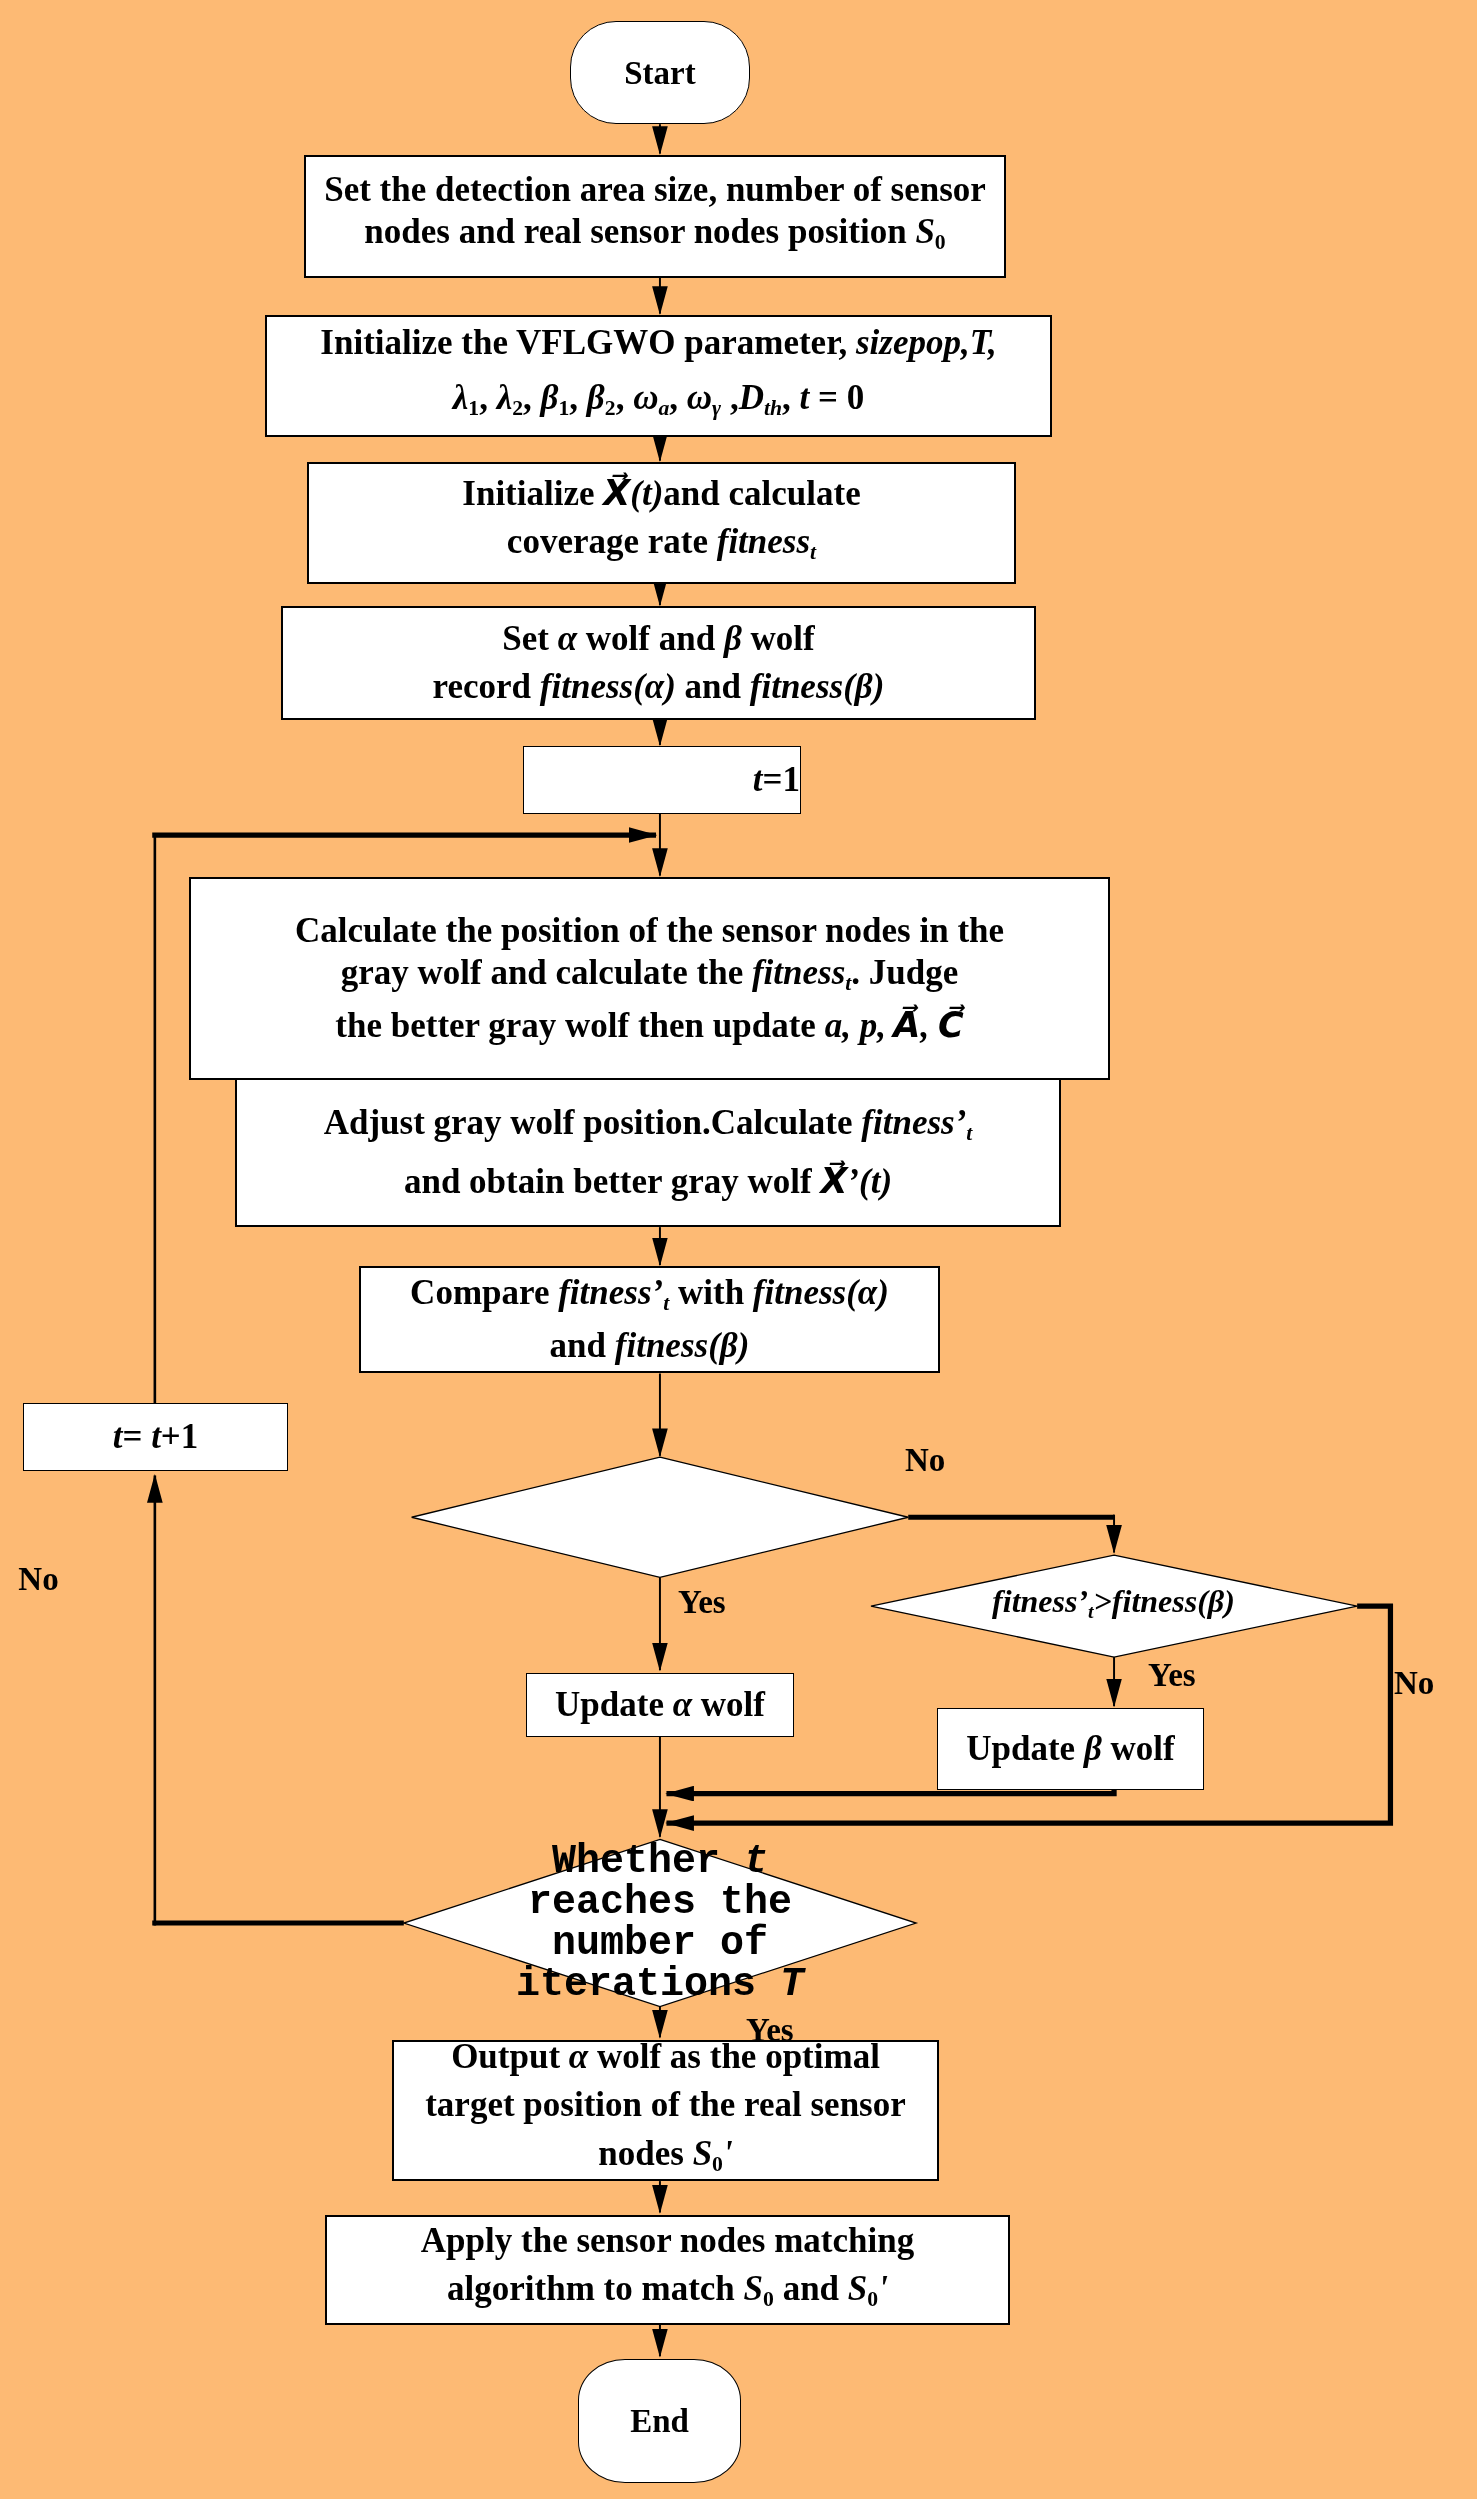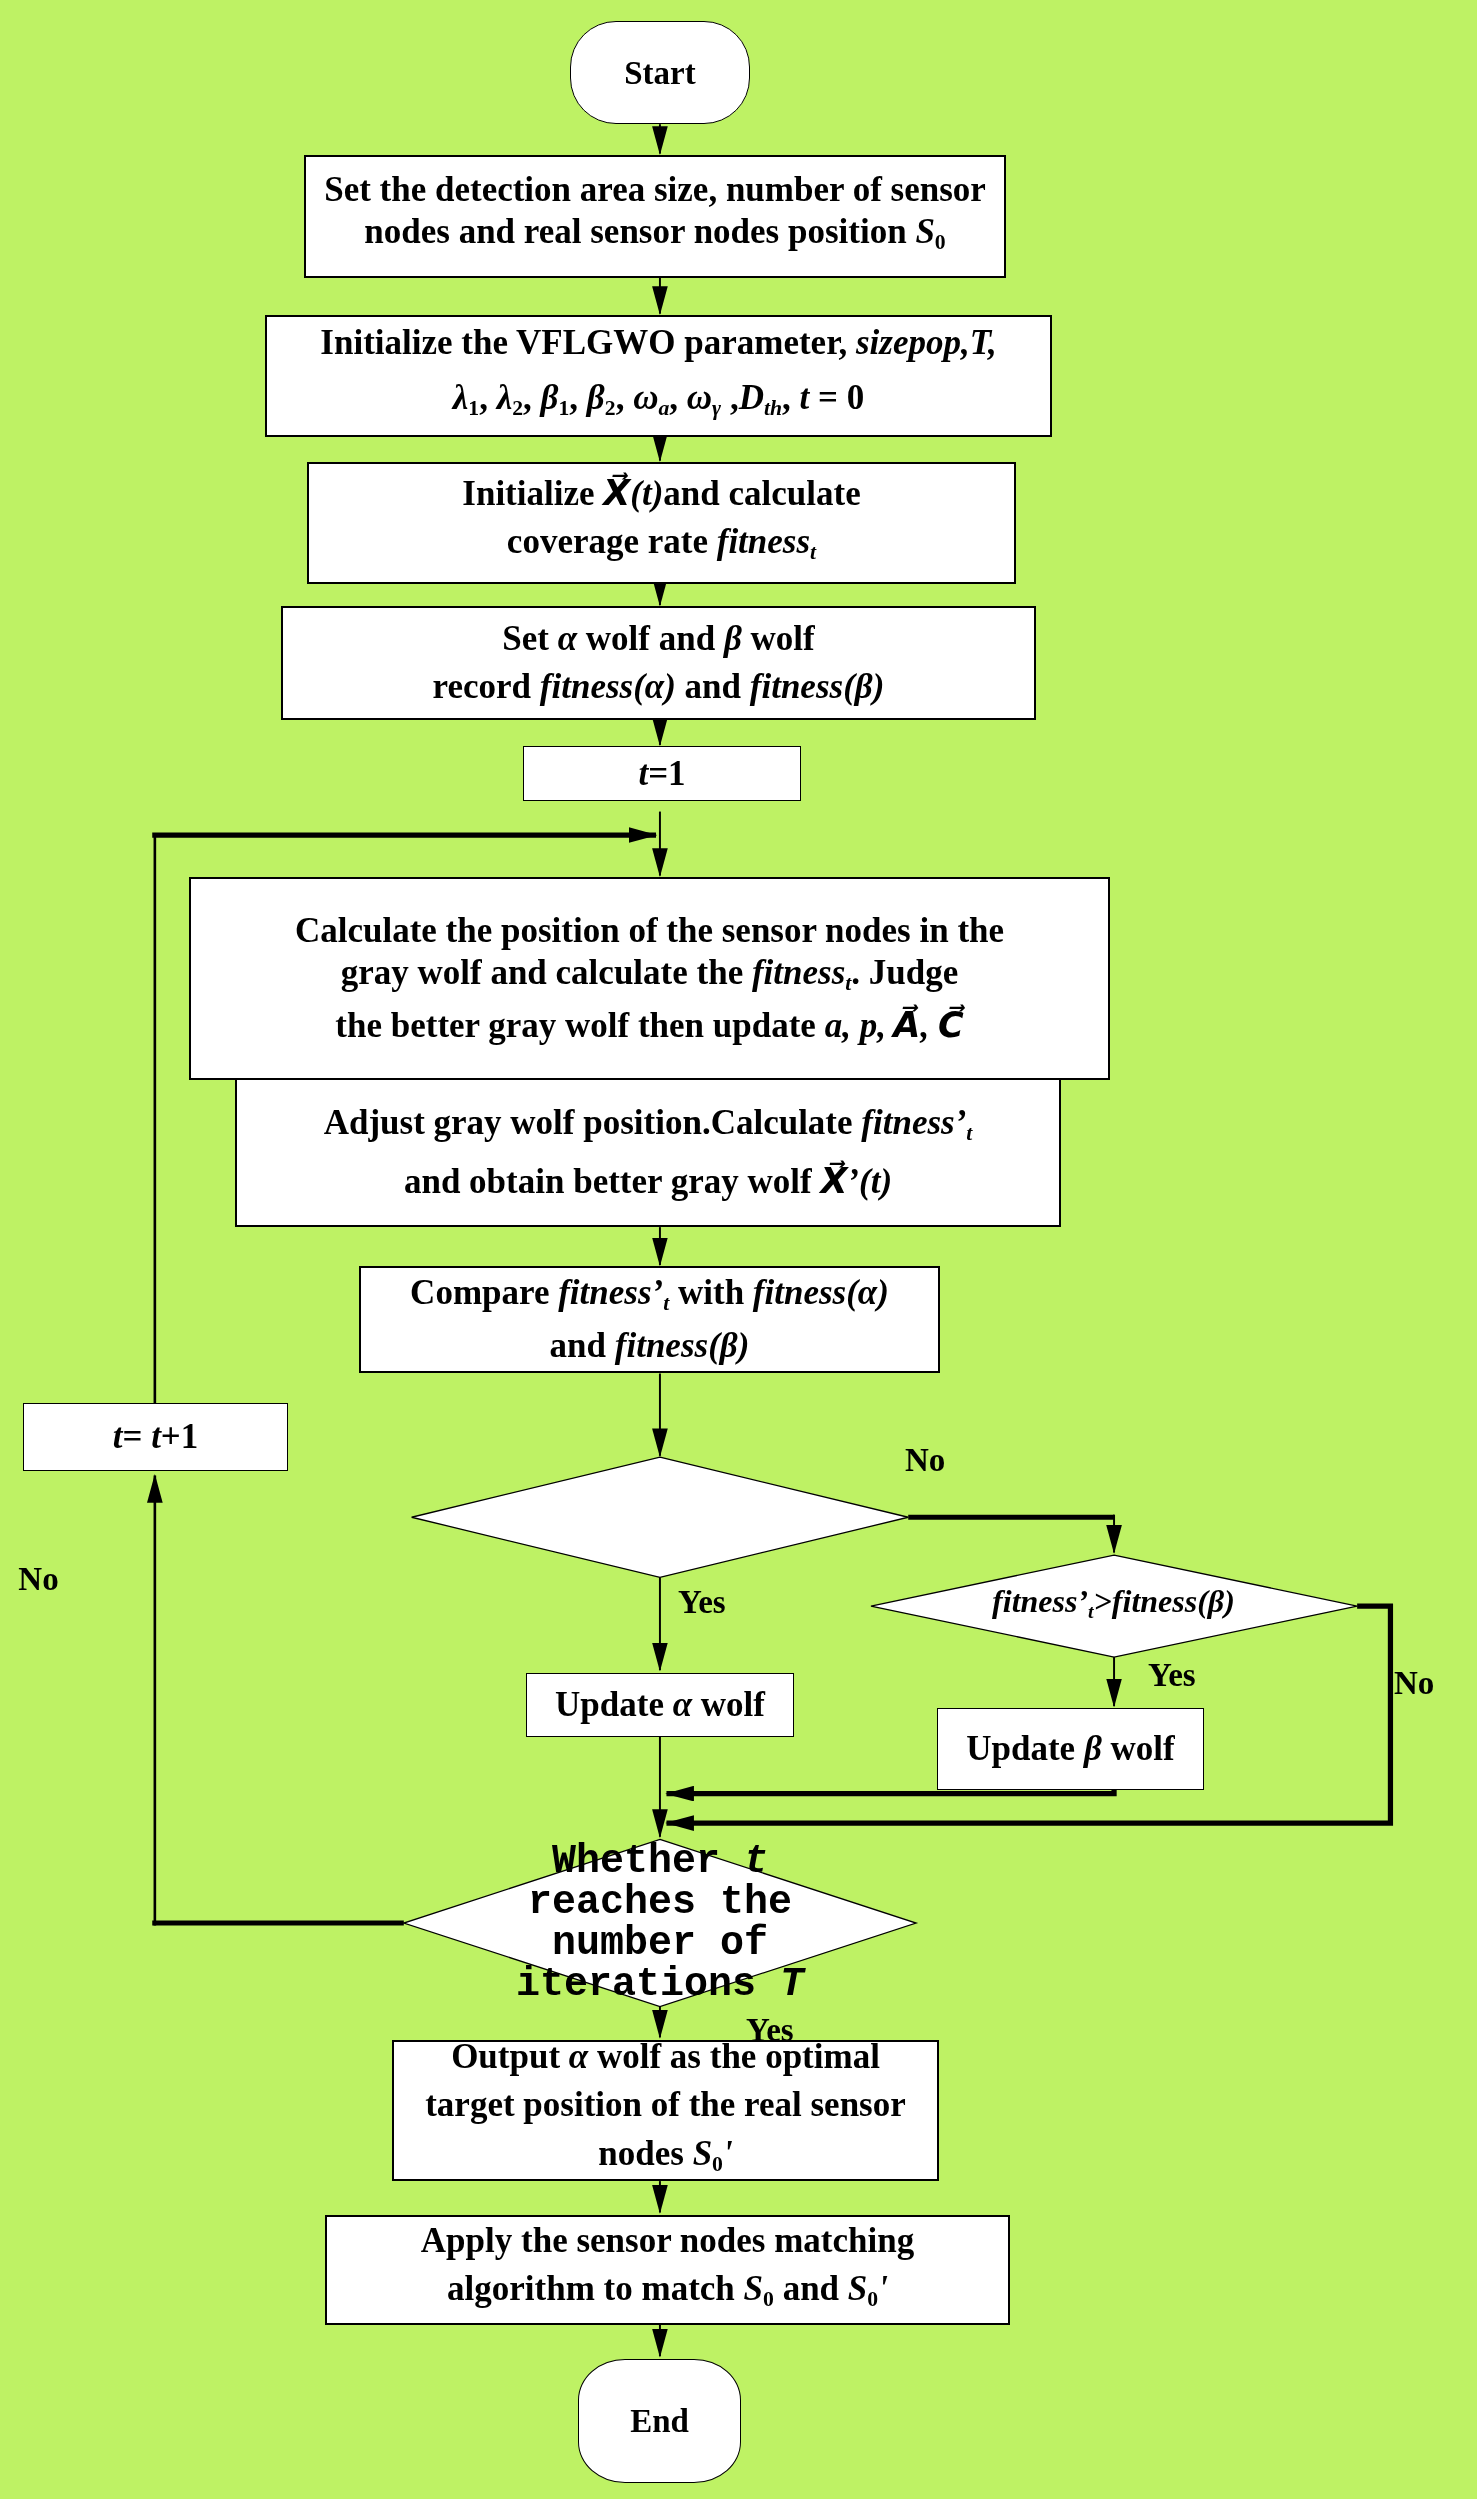--- a/index.html
+++ b/index.html
@@ -1,17 +1,17 @@
 <!DOCTYPE html>
 <html style="font-size:10.5px"><head>
 <meta charset="utf-8">
 <style>
   html,body{margin:0;padding:0;background:#ffffff;}
   .canvas{
-    position:relative;width:1478px;height:2500px;background:#bef264;overflow:hidden;
+    position:relative;width:1478px;height:2500px;background:#fdba74;overflow:hidden;
     font-family:"Liberation Serif","DejaVu Serif","DejaVu Sans",serif;
     color:#000;
   }
   svg.wires{position:absolute;left:0;top:0;z-index:1;}
   .node{
     position:absolute;z-index:2;background:#ffffff;border:2px solid #000;
     display:flex;flex-direction:column;justify-content:center;align-items:center;
     font-weight:bold;font-size:35px;line-height:42px;text-align:center;
     box-sizing:border-box;
   }
@@ -98,21 +98,21 @@
   <div class="node mid-gap" style="left:307px;top:462px;width:709px;height:122px;">
     <div class="ln"><span>Initialize </span><span class="it">X⃗(t)</span><span>and calculate</span></div>
     <div class="ln"><span>coverage rate  </span><span class="it">fitness</span><span class="it sb">t</span></div>
   </div>
 
   <div class="node mid-gap" style="left:281px;top:606px;width:755px;height:114px;">
     <div class="ln"><span>Set </span><span class="it">α</span><span> wolf and  </span><span class="it">β</span><span> wolf</span></div>
     <div class="ln"><span>record </span><span class="it">fitness(α)</span><span> and </span><span class="it">fitness(β)</span></div>
   </div>
 
-  <div class="node" style="left:523px;top:746px;width:278px;height:55px;border-width:1.3px;">
+  <div class="node" style="left:523px;top:746px;width:278px;height:68px;border-width:1.3px;align-items:flex-end;">
     <div class="ln"><span class="it">t</span><span>=1</span></div>
   </div>
 
   <div class="node" style="left:189px;top:877px;width:921px;height:203px;">
     <div class="ln"><span>Calculate the position of the sensor nodes in the</span></div>
     <div class="ln"><span>gray wolf and calculate the </span><span class="it">fitness</span><span class="it sb">t</span><span>. Judge</span></div>
     <div class="ln"><span>the better gray wolf then update </span><span class="it">a, p, </span><span class="it">A⃗, C⃗</span></div>
   </div>
 
   <div class="node mid-gap" style="left:235px;top:1078px;width:826px;height:149px;">

